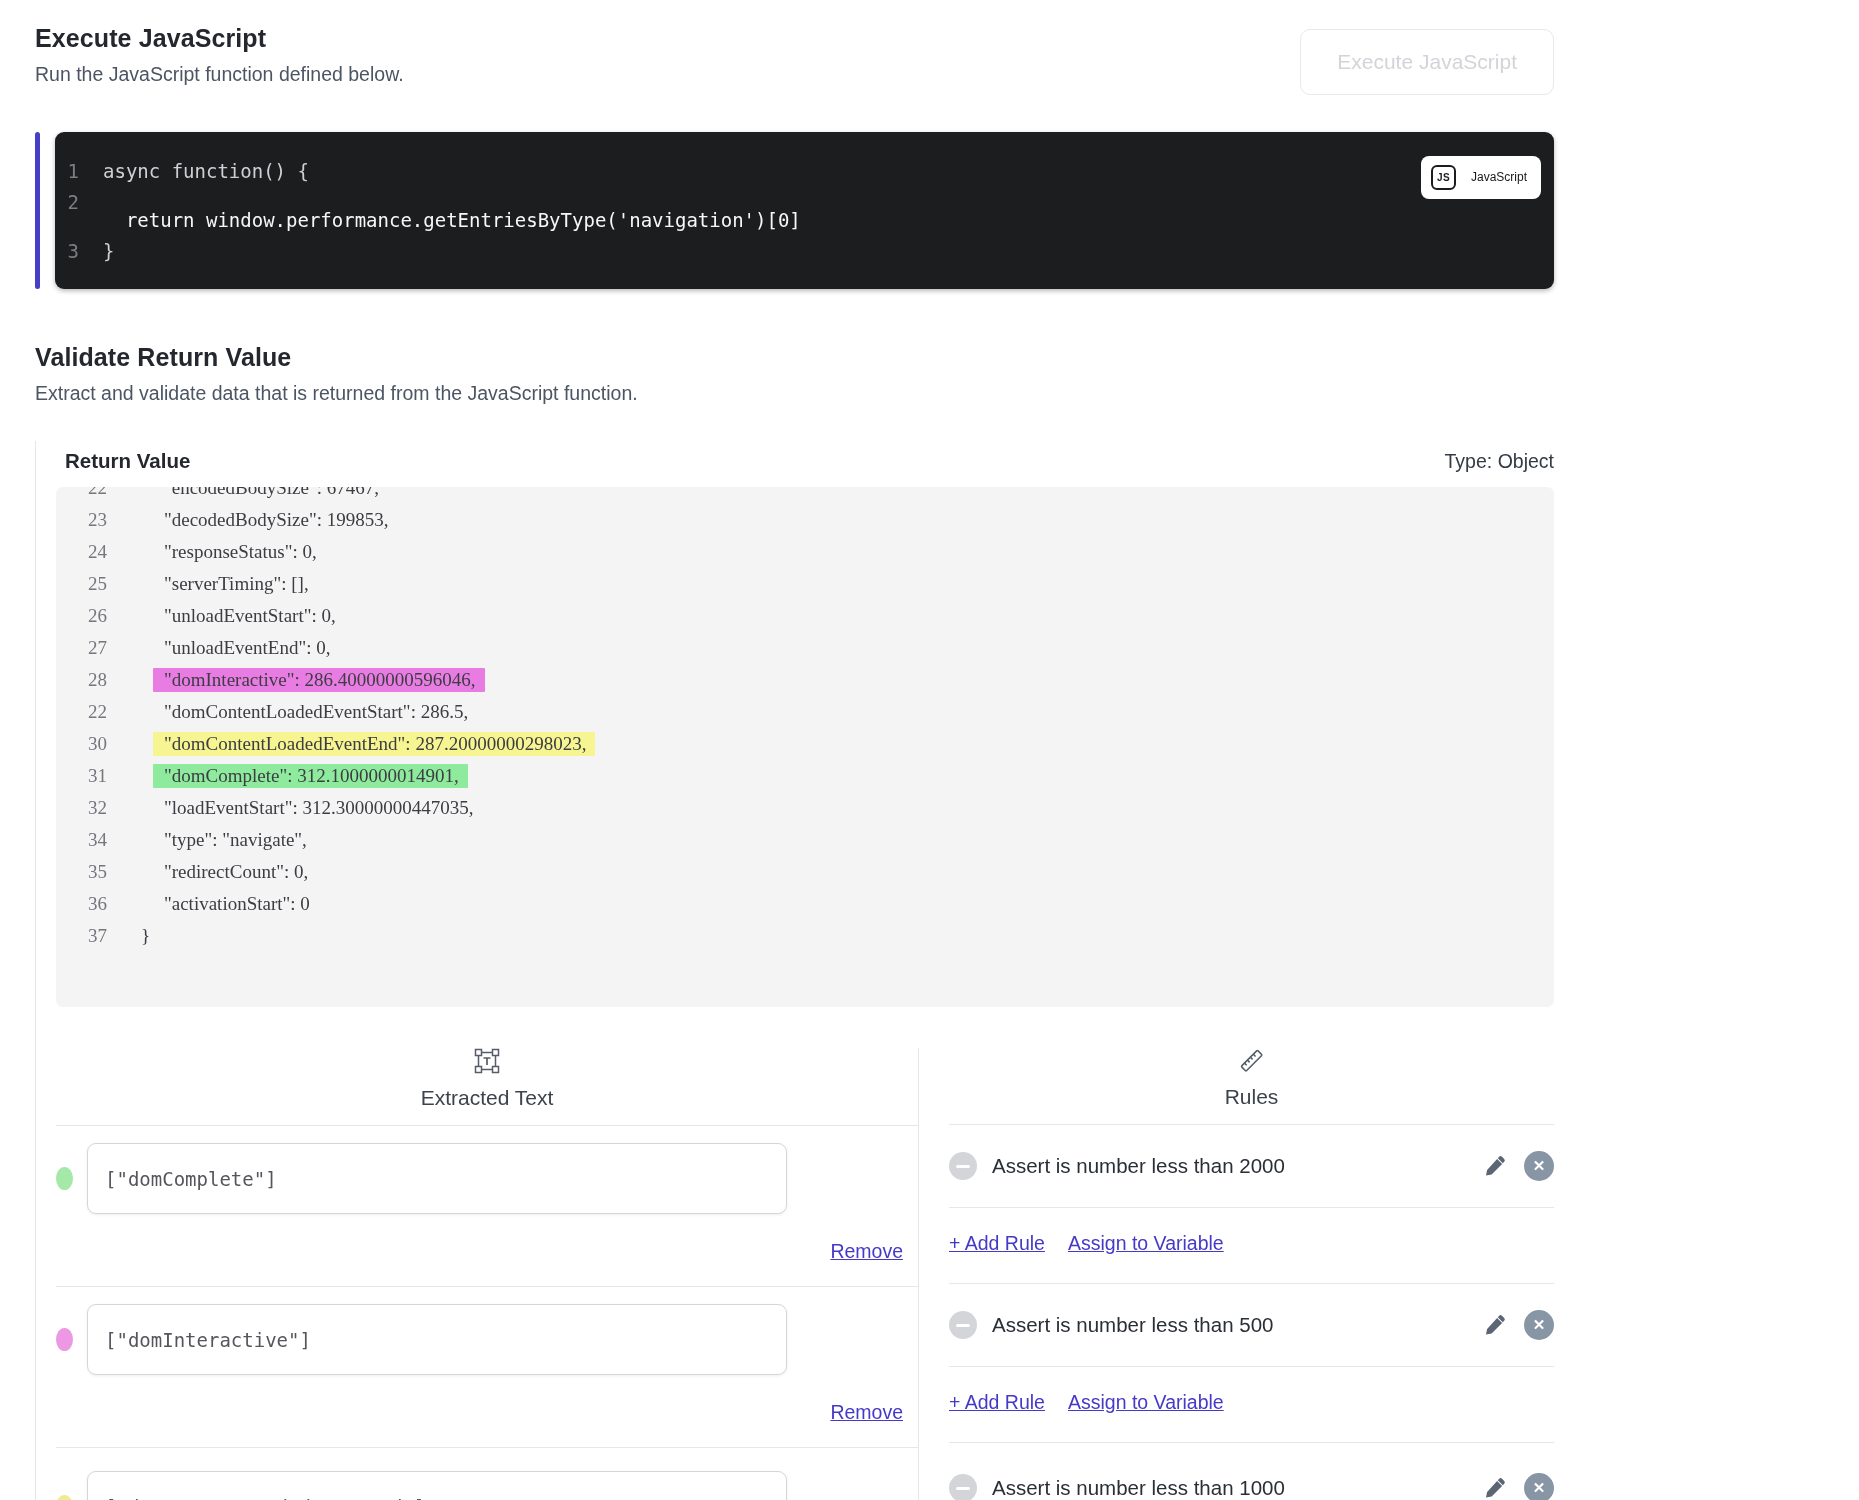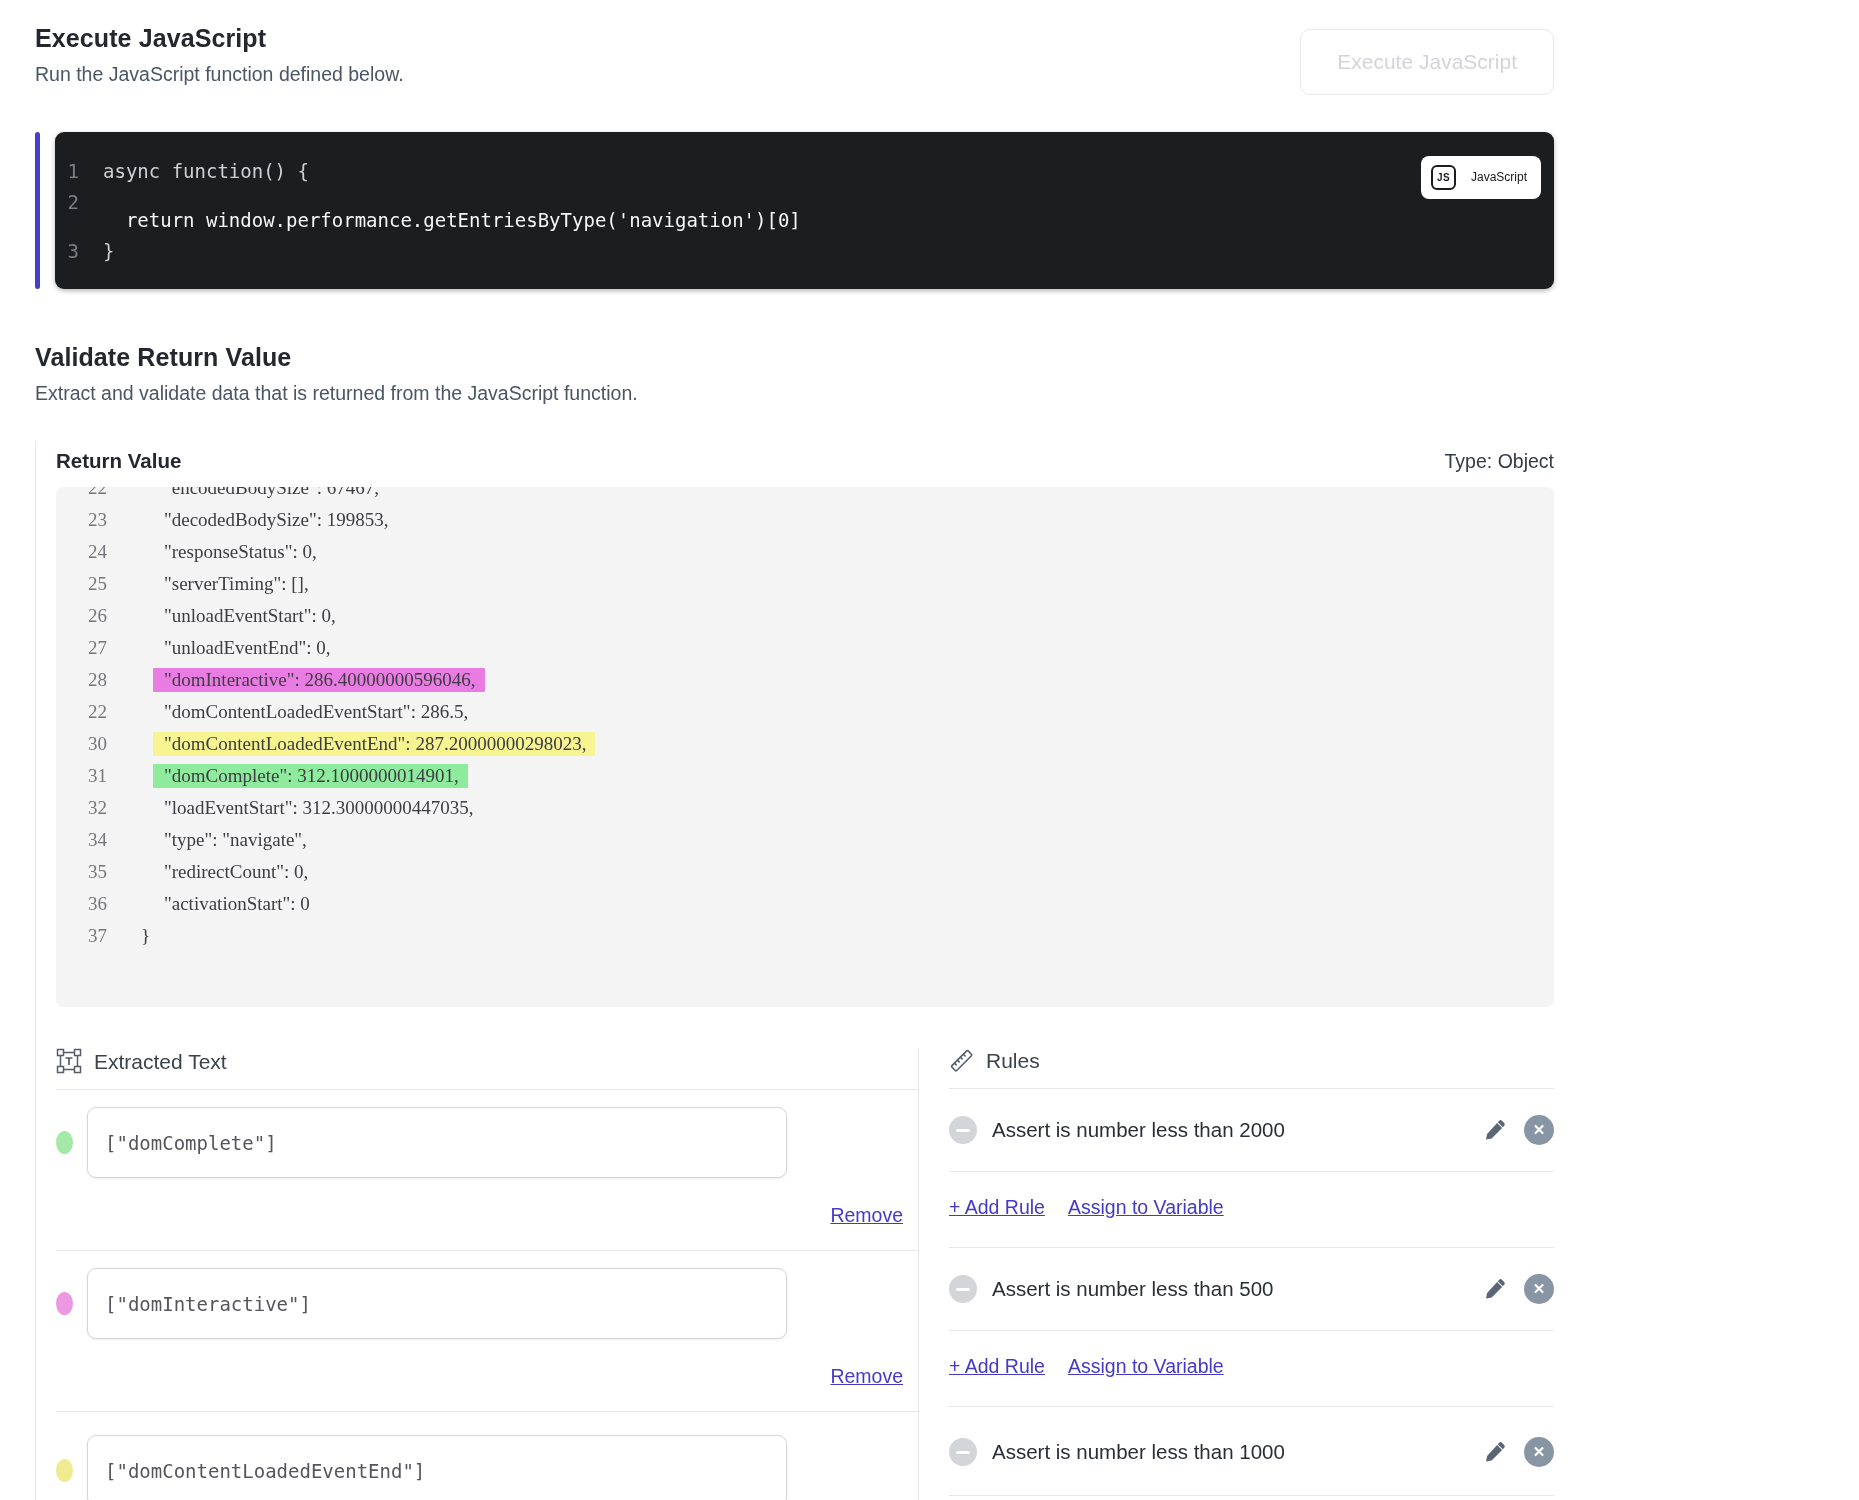--- a/index.html
+++ b/index.html
@@ -37,21 +37,21 @@
   .js-ic {
     width:25px; height:25px; border:2px solid #1a1c1f; border-radius:6px;
     display:flex; align-items:center; justify-content:center;
     font-size:10px; font-weight:800; color:#1a1c1f; letter-spacing:.3px;
   }
   .lang-label { font-size:12px; font-weight:400; color:#17181a; }
 
   
   .validate-head { margin-top:54px; }
   .panel { margin-top:36px; border-left:1px solid #e6e7ea; padding:8px 0 0 20px; }
-  .panel-head { display:flex; justify-content:space-between; align-items:baseline; }
+  .panel-head { display:flex; justify-content:space-between; align-items:baseline;margin-left:9px; }
   .rv-label { font-size:20.5px; font-weight:700; color:#24272e; }
   .rv-type { font-size:19.5px; color:#353b45; }
 
   .rv-view {
     margin-top:14px; height:520px; background:#f4f4f5; border-radius:7px; overflow:hidden;
     font-family:Liberation Serif, serif; font-size:19px; line-height:32px;
   }
   .rv-inner { margin-top:-15px; }
   .rv-line { display:flex; }
   .rv-num { width:51px; flex:none; text-align:right; color:#76767c; }
@@ -60,21 +60,21 @@
   .rv-mark { white-space:pre; }
   .rv-line.hl .rv-mark { margin-left:-11px; padding:1px 9px 2px 11px; border-radius:1px; }
   .rv-line.hl-pink .rv-mark { background:#e97ce2; }
   .rv-line.hl-yellow .rv-mark { background:#f7f492; }
   .rv-line.hl-green .rv-mark { background:#8eeb9d; }
 
   
   .cols { display:flex; margin-top:41px; }
   .col-left { width:863px; flex:none; border-right:1px solid #e6e7ea; }
   .col-right { flex:1; padding-left:30px; }
-  .col-head { display:flex; align-items:flex-end; gap:12px; padding-bottom:15px; border-bottom:1px solid #e6e7ea; }
+  .col-head { display:flex; align-items:center; gap:12px; padding-bottom:15px; border-bottom:1px solid #e6e7ea;flex-direction:column; }
   .col-head-label { font-size:21px; color:#3d434c; }
   .col-head svg { flex:none; }
 
   .ext-item { border-bottom:1px solid #e6e7ea; padding:17px 0 22px; }
   .ext-item.last { border-bottom:none; padding-top:23px; }
   .ext-row { display:flex; align-items:center; }
   .dot { width:17px; height:23px; border-radius:50%; flex:none; }
   .dot-green { background:#a5e9a8; }
   .dot-pink { background:#ec98e3; }
   .dot-yellow { background:#f0eb90; }

